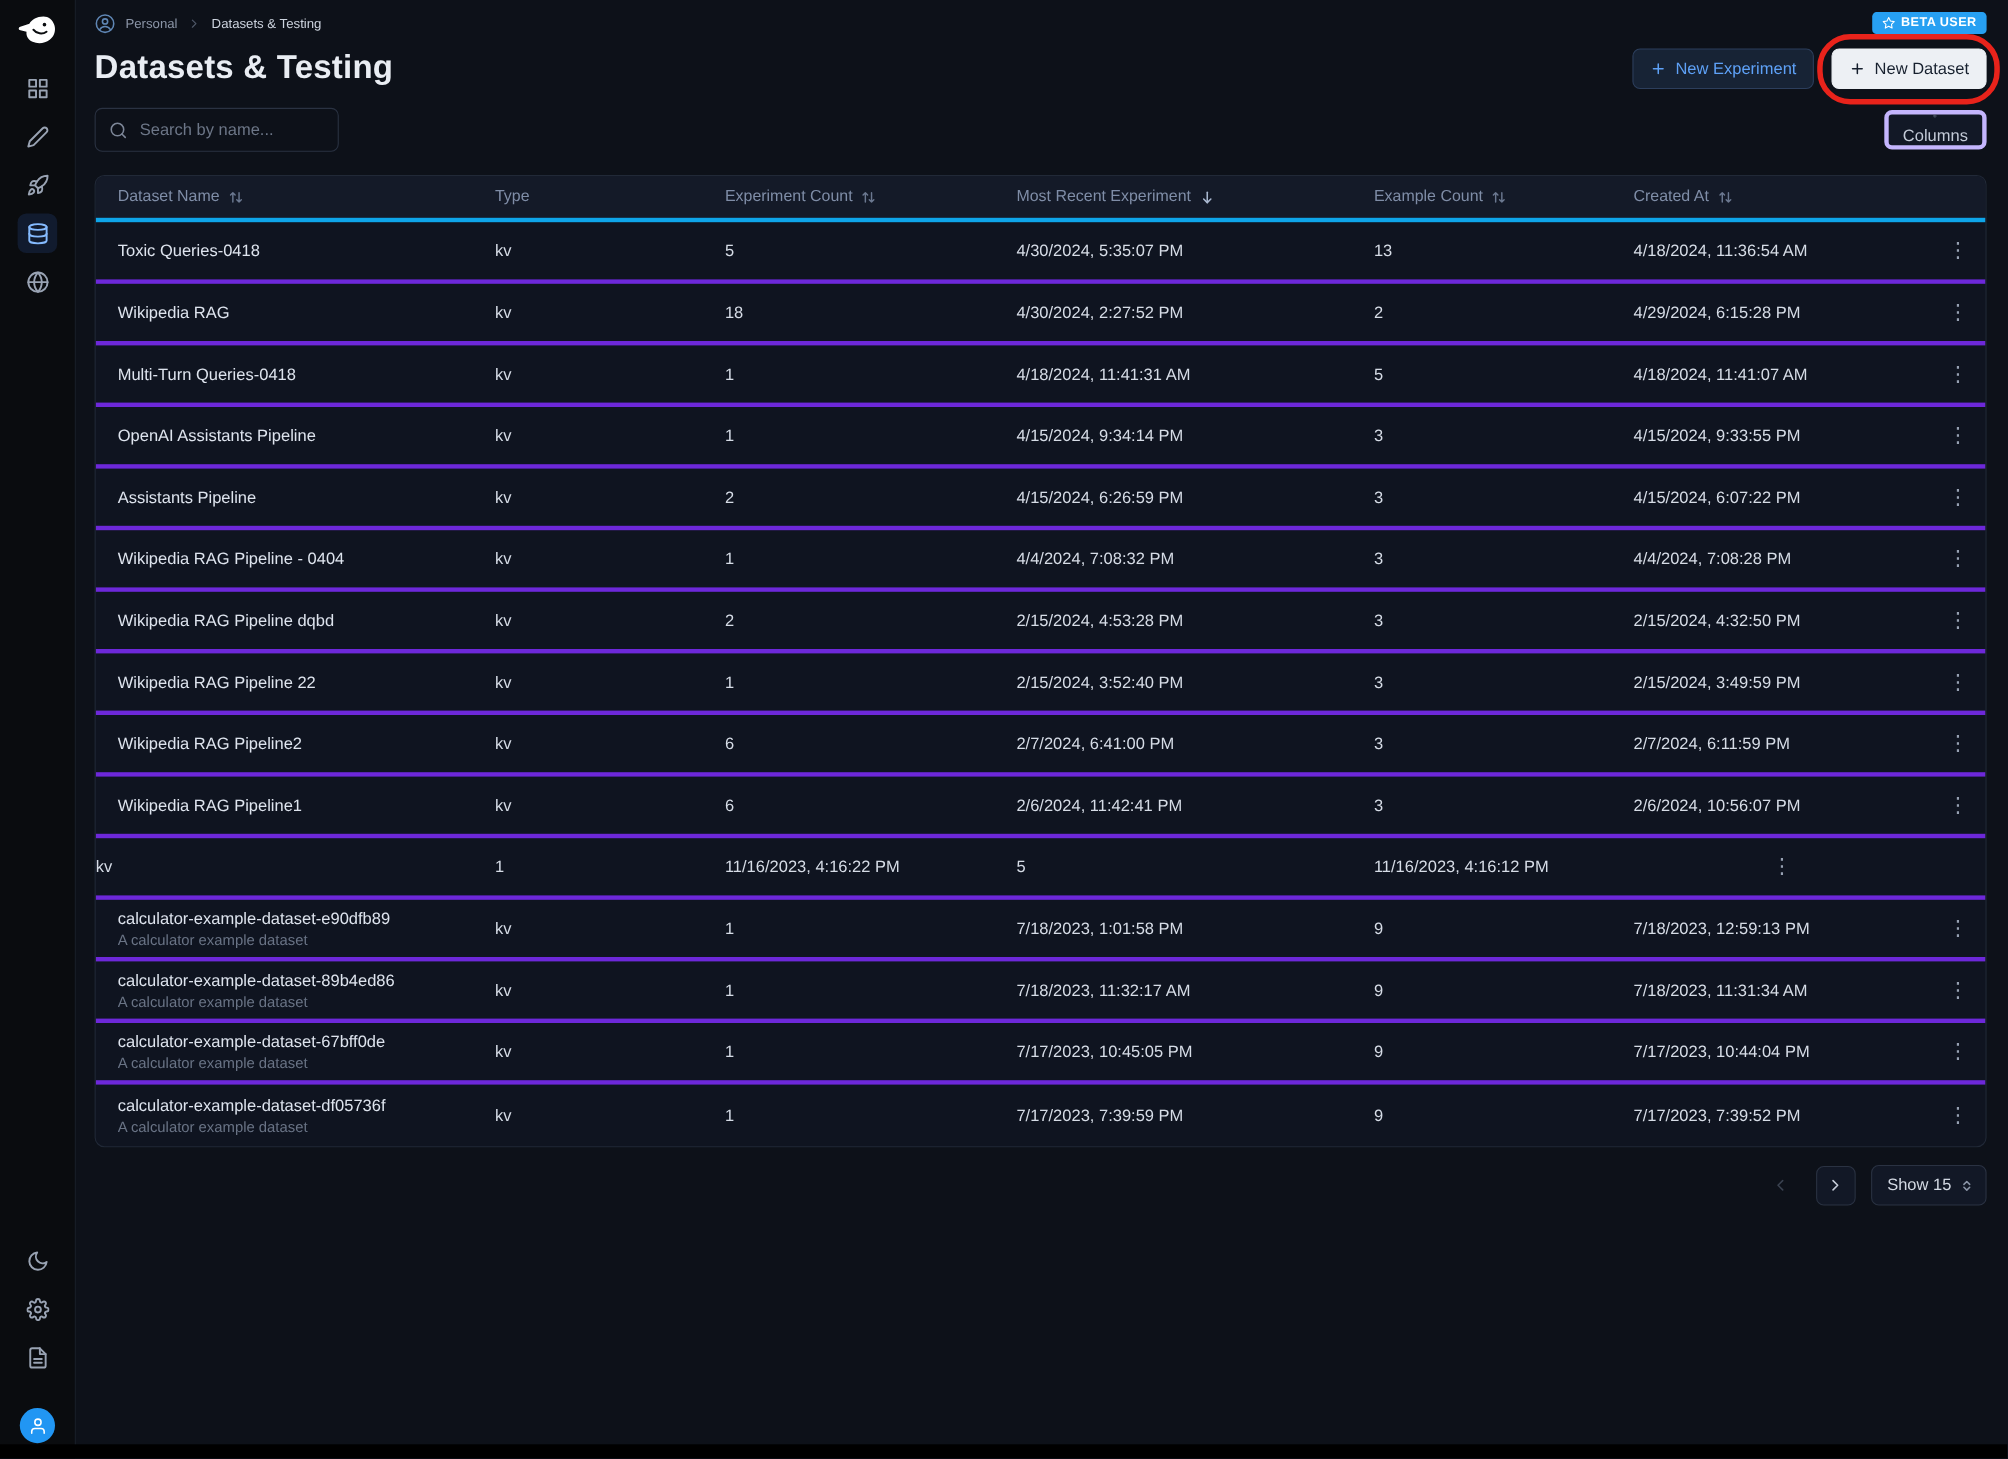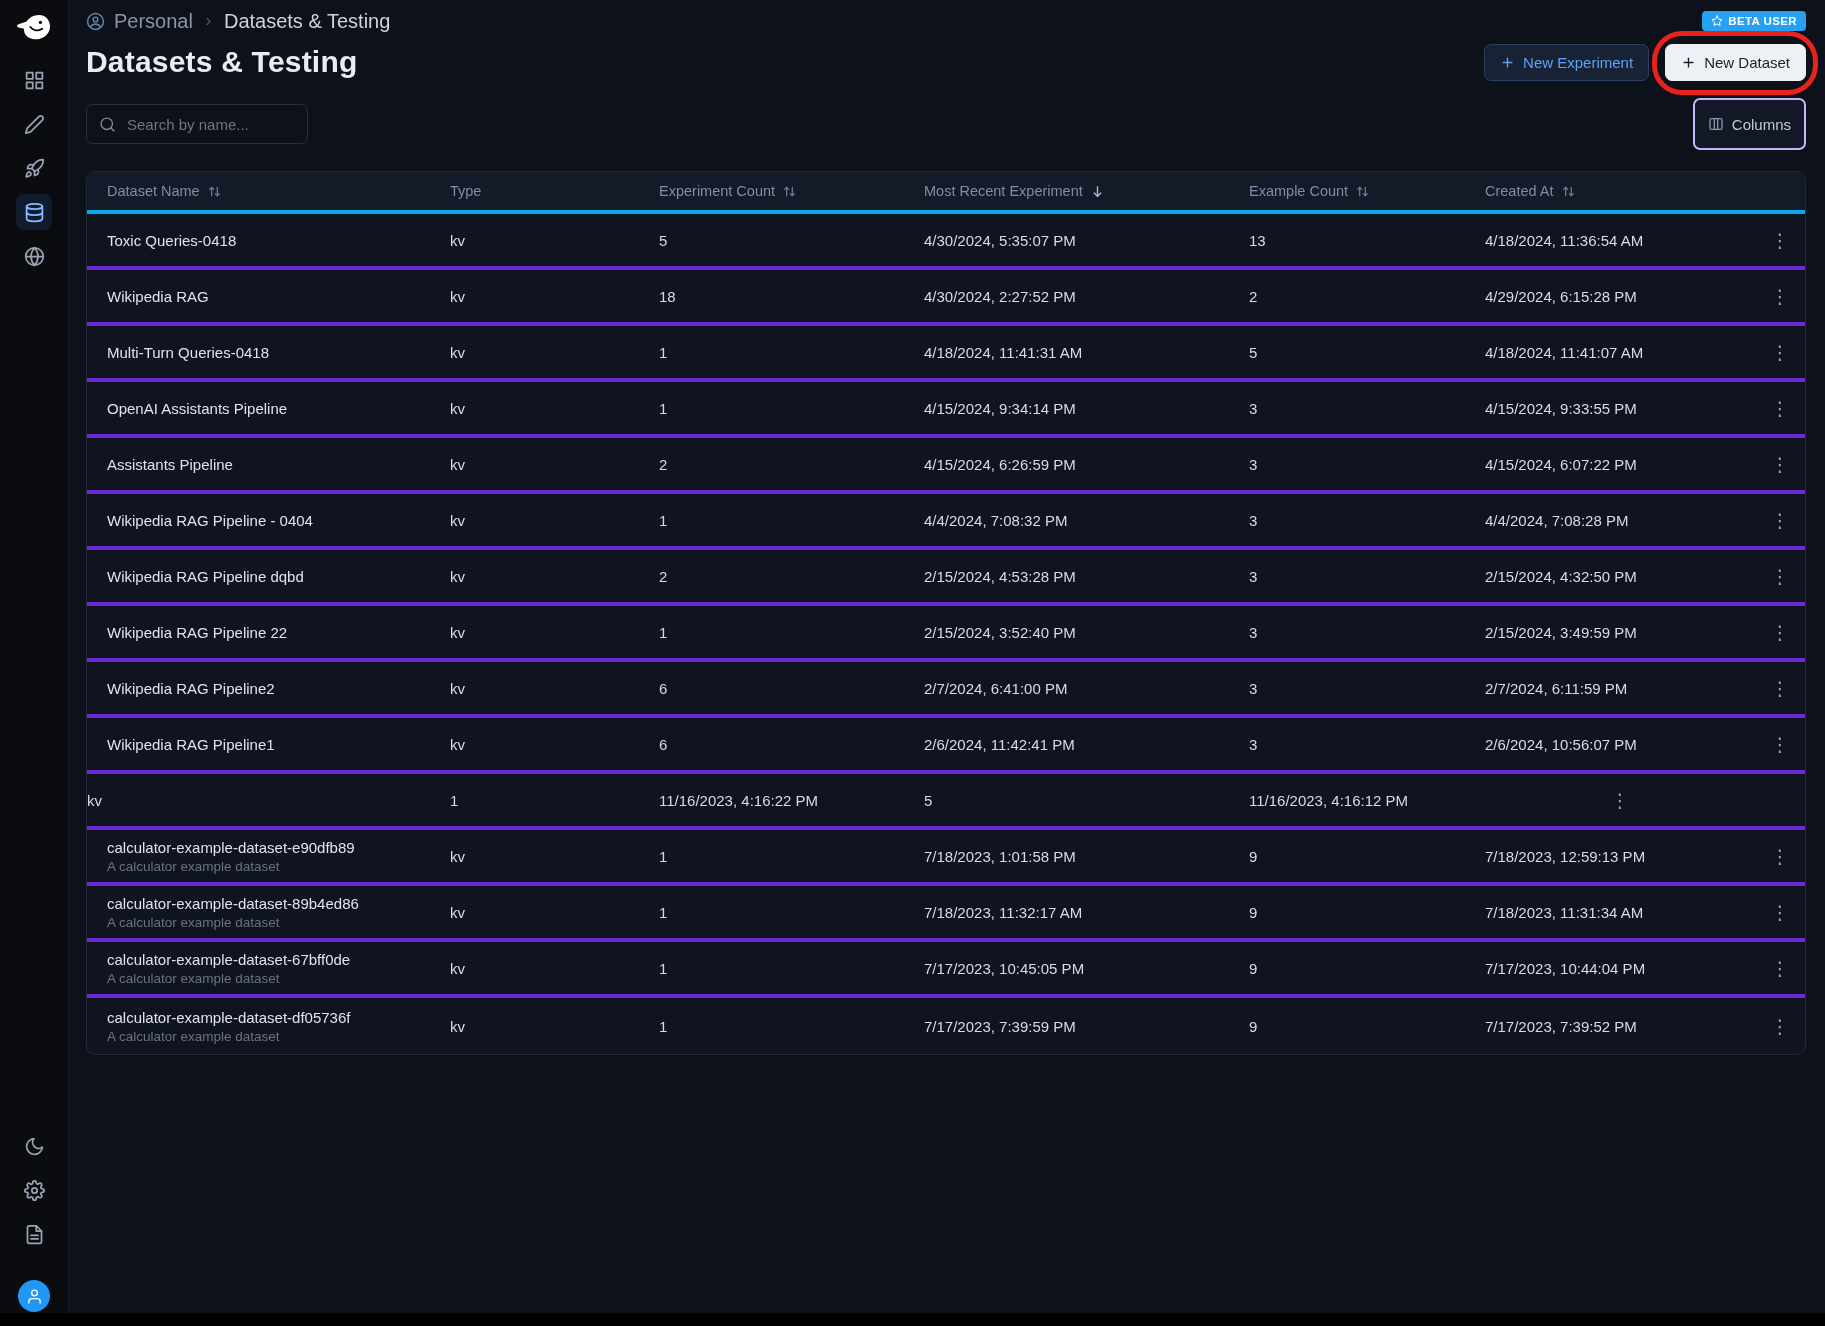--- a/index.html
+++ b/index.html
@@ -28,21 +28,21 @@
   .avatar {
     width:32px; height:32px; border-radius:50%; background:#2196f3; color:#fff;
     display:grid; place-items:center; margin-top:24px; border:none; cursor:pointer; padding:0;
   }
   .avatar svg { width:17px; height:17px; }
 
   
   .main { flex:1; padding:0 19px 0 17px; position:relative; }
 
   .topbar { height:30px; padding-top:12px; display:flex; justify-content:space-between; align-items:center; }
-  .breadcrumb { display:flex; align-items:center; gap:9px; font-size:20px; color:#8b95a7;text-align:center; }
+  .breadcrumb { display:flex; align-items:center; gap:9px; font-size:12px; color:#8b95a7;text-align:center; }
   .crumb-avatar { width:19px; height:19px; display:grid; place-items:center; color:#5f86b4; }
   .crumb-sep { color:#4f5868; display:grid; place-items:center; }
   .crumb-page { color:#ccd3de; }
   .crumb-org { cursor:pointer; }
   .beta-badge {
     display:flex; align-items:center; gap:5px; background:#27a0f2; color:#fff;
     font-size:11.5px; font-weight:700; letter-spacing:.4px;
     padding:4px 9px; border-radius:4px;
   }
   .beta-badge svg { width:12px; height:12px; }
@@ -68,22 +68,22 @@
     width:222px; height:40px; border:1px solid #2a3242; border-radius:7px;
     display:flex; align-items:center; gap:9px; padding:0 12px; background:#0d1119;
   }
   .search-box svg { width:17px; height:17px; color:#7c8697; flex-shrink:0; }
   .search-box input {
     background:transparent; border:none; outline:none; color:#dfe4ec;
     font-size:15px; width:100%; font-family:inherit;
   }
   .search-box input::placeholder { color:#6c7687; }
   .columns-btn {
-    height:52px; padding:0 13px; background:#121826; border:2px solid #c4b5fd; border-radius:7px;
-    color:#c3cad7; font-size:15px; font-family:inherit; display:flex; gap:8px; align-items:center; cursor:pointer;
+    height:36px; padding:0 13px; background:#121826; border:4px solid #c4b5fd; border-radius:7px;
+    color:#c3cad7; font-size:15px; font-family:inherit; display:flex; gap:8px; align-items:center; cursor:pointer;flex-direction:column;
   }
   .columns-btn svg { width:16px; height:16px; color:#8a94a6; }
 
   
   .table { margin-top:21px; border:1px solid #212937; border-radius:9px; overflow:hidden; background:#0f1420; }
   .thead, .row {
     display:grid;
     grid-template-columns:363px 209px 265px 325px 236px 270px 1fr;
     align-items:center;
   }
@@ -527,17 +527,36 @@
     <div class="cell">7/17/2023, 7:39:59 PM</div>
     <div class="cell">9</div>
     <div class="cell">7/17/2023, 7:39:52 PM</div>
     <div class="cell cell-kebab">
       <button class="kebab">⋮</button>
     </div>
   </div>
 </div>
     </div>
 
+    <div class="pagination">
+      <button class="page-btn page-prev" aria-disabled="true">
+        <svg viewBox="0 0 24 24" fill="none" stroke="currentColor" stroke-width="2" stroke-linecap="round" stroke-linejoin="round">
+            <polyline points="15 18 9 12 15 6"></polyline>
+          </svg>
+      </button>
+      <button class="page-btn page-next">
+        <svg viewBox="0 0 24 24" fill="none" stroke="currentColor" stroke-width="2" stroke-linecap="round" stroke-linejoin="round">
+            <polyline points="9 18 15 12 9 6"></polyline>
+          </svg>
+      </button>
+      <button class="show-btn">
+        <span>Show 15</span>
+        <svg viewBox="0 0 16 16" fill="none" stroke="currentColor" stroke-width="1.6" stroke-linecap="round" stroke-linejoin="round">
+            <polyline points="5 6.5 8 3.5 11 6.5"></polyline>
+            <polyline points="5 9.5 8 12.5 11 9.5"></polyline>
+          </svg>
+      </button>
+    </div>
 
   </main>
 </div>
 
 <div class="bottom-bar"></div>
 
 </body></html>

